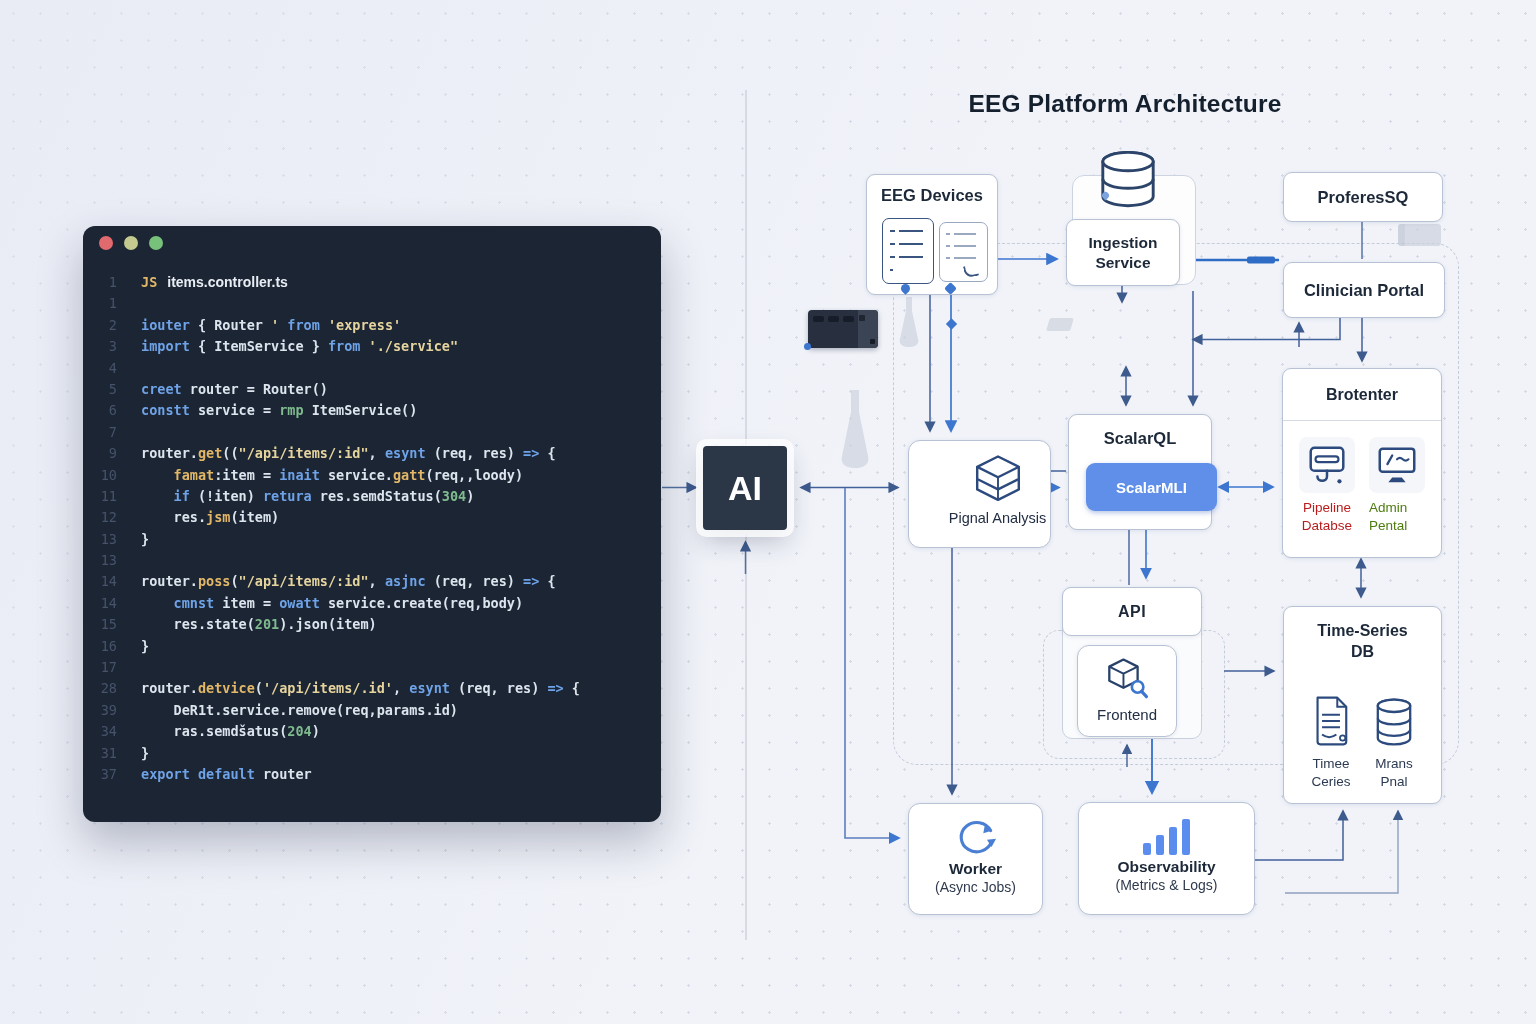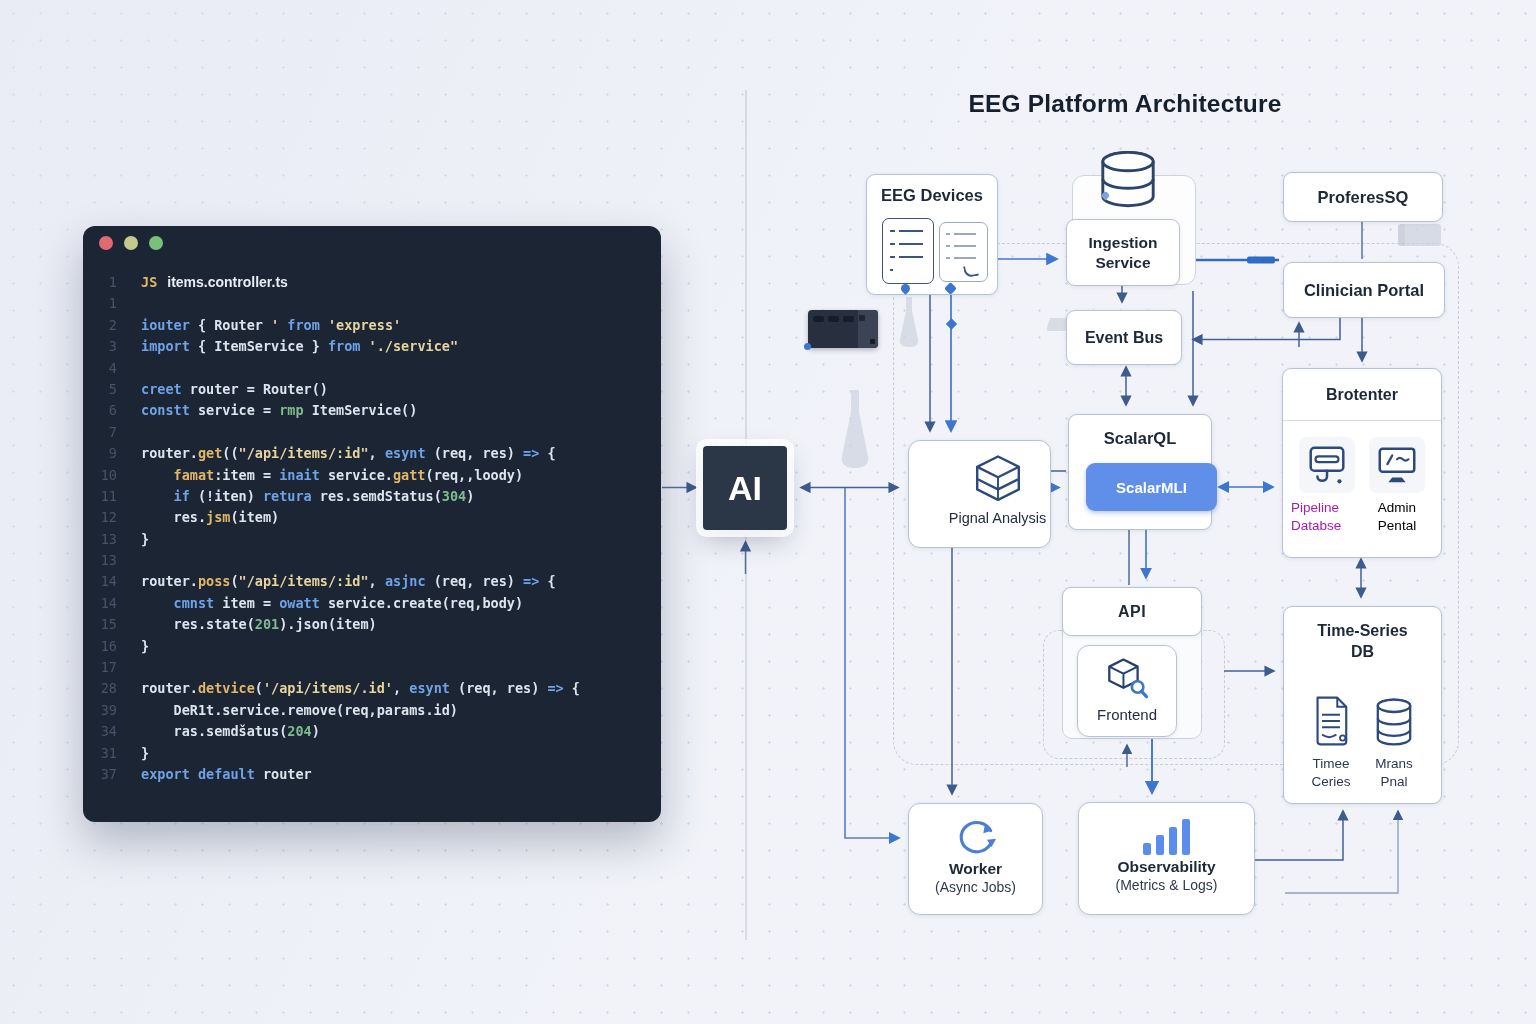--- a/index.html
+++ b/index.html
@@ -209,23 +209,20 @@
     <path d="M6 14a26 9.5 0 0 1 52 0 v36a26 9.5 0 0 1 -52 0z" fill="#fff" stroke="#2c4469" stroke-width="3"></path>
     <ellipse cx="32" cy="14" rx="26" ry="9.5" fill="#fff" stroke="#2c4469" stroke-width="3"></ellipse>
     <path d="M6 32a26 9.5 0 0 0 52 0" fill="none" stroke="#2c4469" stroke-width="3"></path>
   </svg>
   <div class="drop" style="left:1102px;top:192px;width:7px;height:7px;background:#7da4dd;"></div>
 
   <div class="node cnt" style="left:1066px;top:219px;width:112px;height:65px;z-index:4;">
     <div class="lbl" style="font-size:15.5px;line-height:1.25;width:86px;">Ingestion Service</div>
   </div>
 
-  <div class="node cnt" style="left:1066px;top:310px;width:114px;height:53px;">
-    <div class="lbl" style="font-size:16px;">Event Bus</div>
-  </div>
 
   <div class="node" style="left:1068px;top:414px;width:142px;height:114px;">
     <div class="lbl" style="text-align:center;font-size:16.5px;margin-top:14px;">ScalarQL</div>
     <div style="position:absolute;left:17px;top:48px;width:131px;height:48px;background:#5f8fe8;border-radius:9px;display:flex;align-items:center;justify-content:center;box-shadow:0 2px 5px rgba(50,90,180,.35);">
       <span style="color:#fff;font-weight:700;font-size:15px;">ScalarMLI</span>
     </div>
   </div>
 
   <div class="node" style="left:908px;top:440px;width:105px;height:106px;border-radius:12px;padding-left:36px;">
     <svg class="icon" style="margin:12px auto 0;" width="50" height="52" viewBox="0 0 56 60">
@@ -272,22 +269,22 @@
       </svg>
     </div>
     <div class="tile" style="left:86px;top:68px;width:56px;height:56px;">
       <svg class="icon" style="margin:6px auto 0" width="46" height="46" viewBox="0 0 48 48">
         <rect x="6" y="6" width="36" height="24" rx="3" fill="#fff" stroke="#2c4a7d" stroke-width="2.6"></rect>
         <path d="M14 22 l5 -9" stroke="#2c4a7d" stroke-width="2.4" stroke-linecap="round"></path>
         <path d="M24 17 q3 -3 6 0 q3 3 6 0" fill="none" stroke="#2c4a7d" stroke-width="2.2" stroke-linecap="round"></path>
         <path d="M19 36 h10 l4 5 h-18 z" fill="#2c4a7d"></path>
       </svg>
     </div>
-    <div style="position:absolute;left:8px;top:130px;width:72px;text-align:left;font-size:13.5px;font-weight:500;color:#a21caf;line-height:1.35;">Pipeline Databse</div>
-    <div style="position:absolute;left:86px;top:130px;width:56px;text-align:center;font-size:13.5px;font-weight:500;color:#000000;line-height:1.35;">Admin Pental</div>
+    <div style="position:absolute;left:8px;top:130px;width:72px;text-align:center;font-size:13.5px;font-weight:500;color:#b91c1c;line-height:1.35;">Pipeline Databse</div>
+    <div style="position:absolute;left:86px;top:130px;width:56px;font-size:13.5px;font-weight:500;color:#4d7c0f;line-height:1.35;">Admin Pental</div>
   </div>
 
   <div class="node" style="left:1283px;top:606px;width:157px;height:196px;">
     <div class="lbl" style="text-align:center;font-size:16px;line-height:1.3;margin:14px auto 0;width:104px;">Time-Series DB</div>
     <svg class="icon" style="position:absolute;left:26px;top:88px;" width="42" height="52" viewBox="0 0 46 58">
       <path d="M8 3 h22 l10 10 v39 a3 3 0 0 1 -3 3 H11 a3 3 0 0 1 -3 -3 Z" fill="#fff" stroke="#2c4a7d" stroke-width="2.4" stroke-linejoin="round"></path>
       <path d="M30 3 v10 h10" fill="none" stroke="#2c4a7d" stroke-width="2.2"></path>
       <path d="M13 22 h20 M13 29 h20 M13 36 h20" stroke="#2c4a7d" stroke-width="2.2"></path>
       <path d="M13 44 q8 6 16 0" fill="none" stroke="#2c4a7d" stroke-width="2.2"></path>
       <circle cx="36" cy="48" r="3" fill="#fff" stroke="#2c4a7d" stroke-width="2"></circle>

